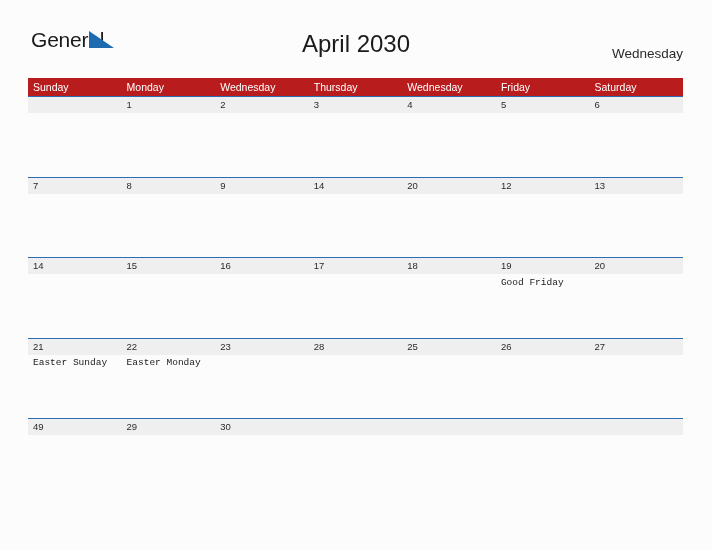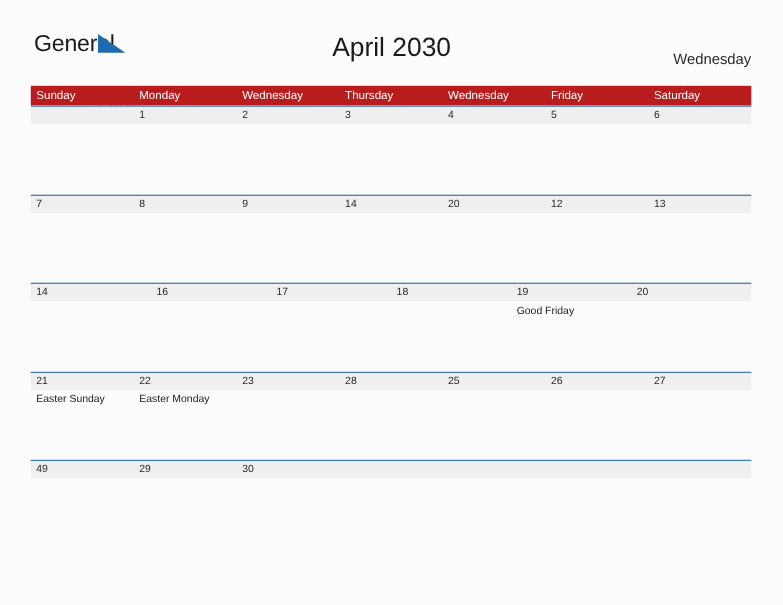--- a/index.html
+++ b/index.html
@@ -149,21 +149,21 @@
     font-family: "Liberation Sans", sans-serif;
   }
 
   .day-event {
     position: relative;
     z-index: 2;
     display: block;
     font-size: 9.5px;
     line-height: 13px;
     color: #1a1a1a;
-    font-family: Liberation Sans, sans-serif;
+    font-family: Liberation Mono, monospace;
     white-space: nowrap;
   }
 
   .day-cell.empty .day-number { visibility: hidden; }
 </style>
 </head>
 <body>
 
 <div class="page">
 
@@ -265,20 +265,24 @@
     </div>
 
     <div class="week-row">
       <div class="week-band"></div>
       <div class="week-cells">
         <div class="day-cell">
           <span class="day-number">14</span>
           <span class="day-event"></span>
         </div>
         <div class="day-cell">
+          <span class="day-number">15</span>
+          <span class="day-event"></span>
+        </div>
+        <div class="day-cell">
           <span class="day-number">16</span>
           <span class="day-event"></span>
         </div>
         <div class="day-cell">
           <span class="day-number">17</span>
           <span class="day-event"></span>
         </div>
         <div class="day-cell">
           <span class="day-number">18</span>
           <span class="day-event"></span>

